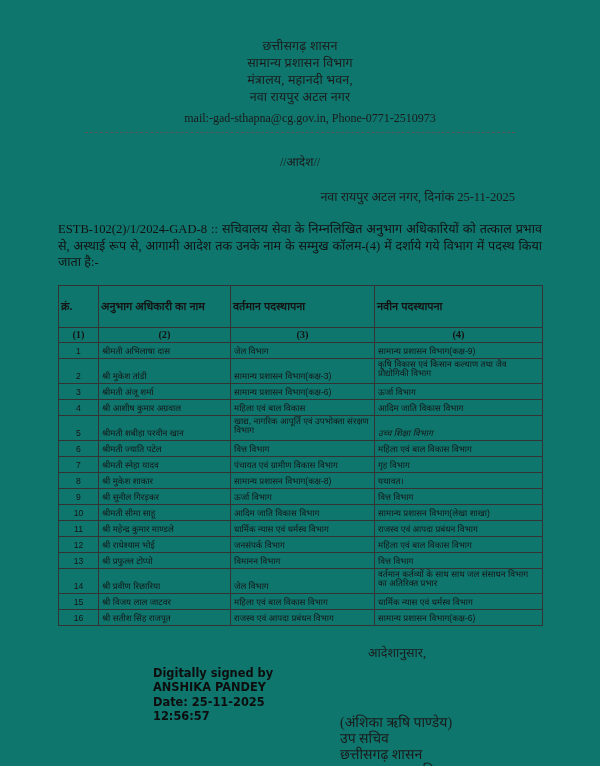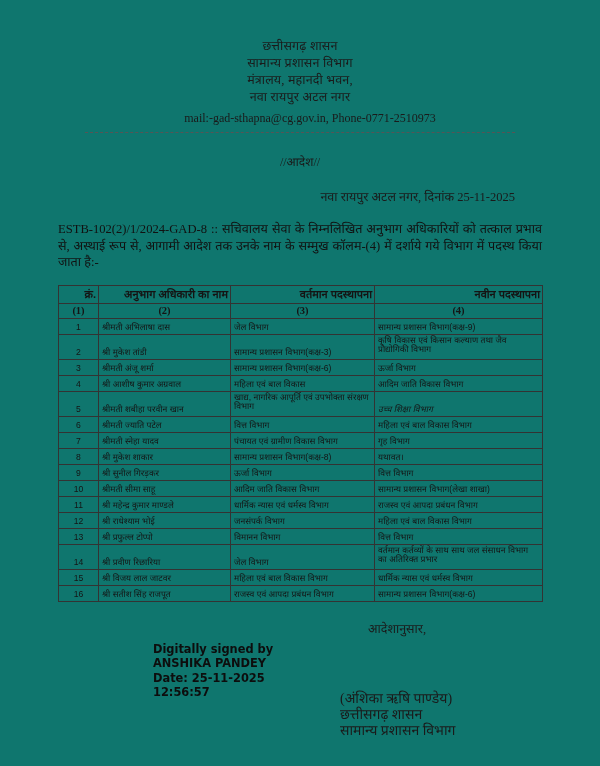--- a/index.html
+++ b/index.html
@@ -92,25 +92,25 @@
     border: 1px solid #333;
     padding: 1px 3px;
     vertical-align: bottom;
     font-size: 8.6px;
     line-height: 9.6px;
     color: #141414;
     font-family: "Liberation Sans", "DejaVu Sans", sans-serif;
     overflow: hidden;
   }
   table.posting th {
-    text-align: right;
+    text-align: left;
     font-size: 11px;
     line-height: 13px;
     font-weight: bold;
-    padding: 2px 2px;
+    padding: 14px 2px;
     vertical-align: middle;
   }
   table.posting tr.colnum td {
     text-align: center;
     font-weight: bold;
     font-size: 10.5px;
     line-height: 12px;
     padding: 1px 2px;
     vertical-align: middle;
     font-family: "Liberation Serif", "DejaVu Serif", serif;
@@ -314,18 +314,19 @@
 
     <div class="digisign">
       <div>Digitally signed by</div>
       <div>ANSHIKA PANDEY</div>
       <div>Date: 25-11-2025</div>
       <div>12:56:57</div>
     </div>
 
     <div class="signblock">
       <div>(अंशिका ऋषि पाण्डेय)</div>
+      <div>उप सचिव</div>
       <div>छत्तीसगढ़ शासन</div>
       <div>सामान्य प्रशासन विभाग</div>
     </div>
   </div>
 
 </div>
 
 </body></html>

